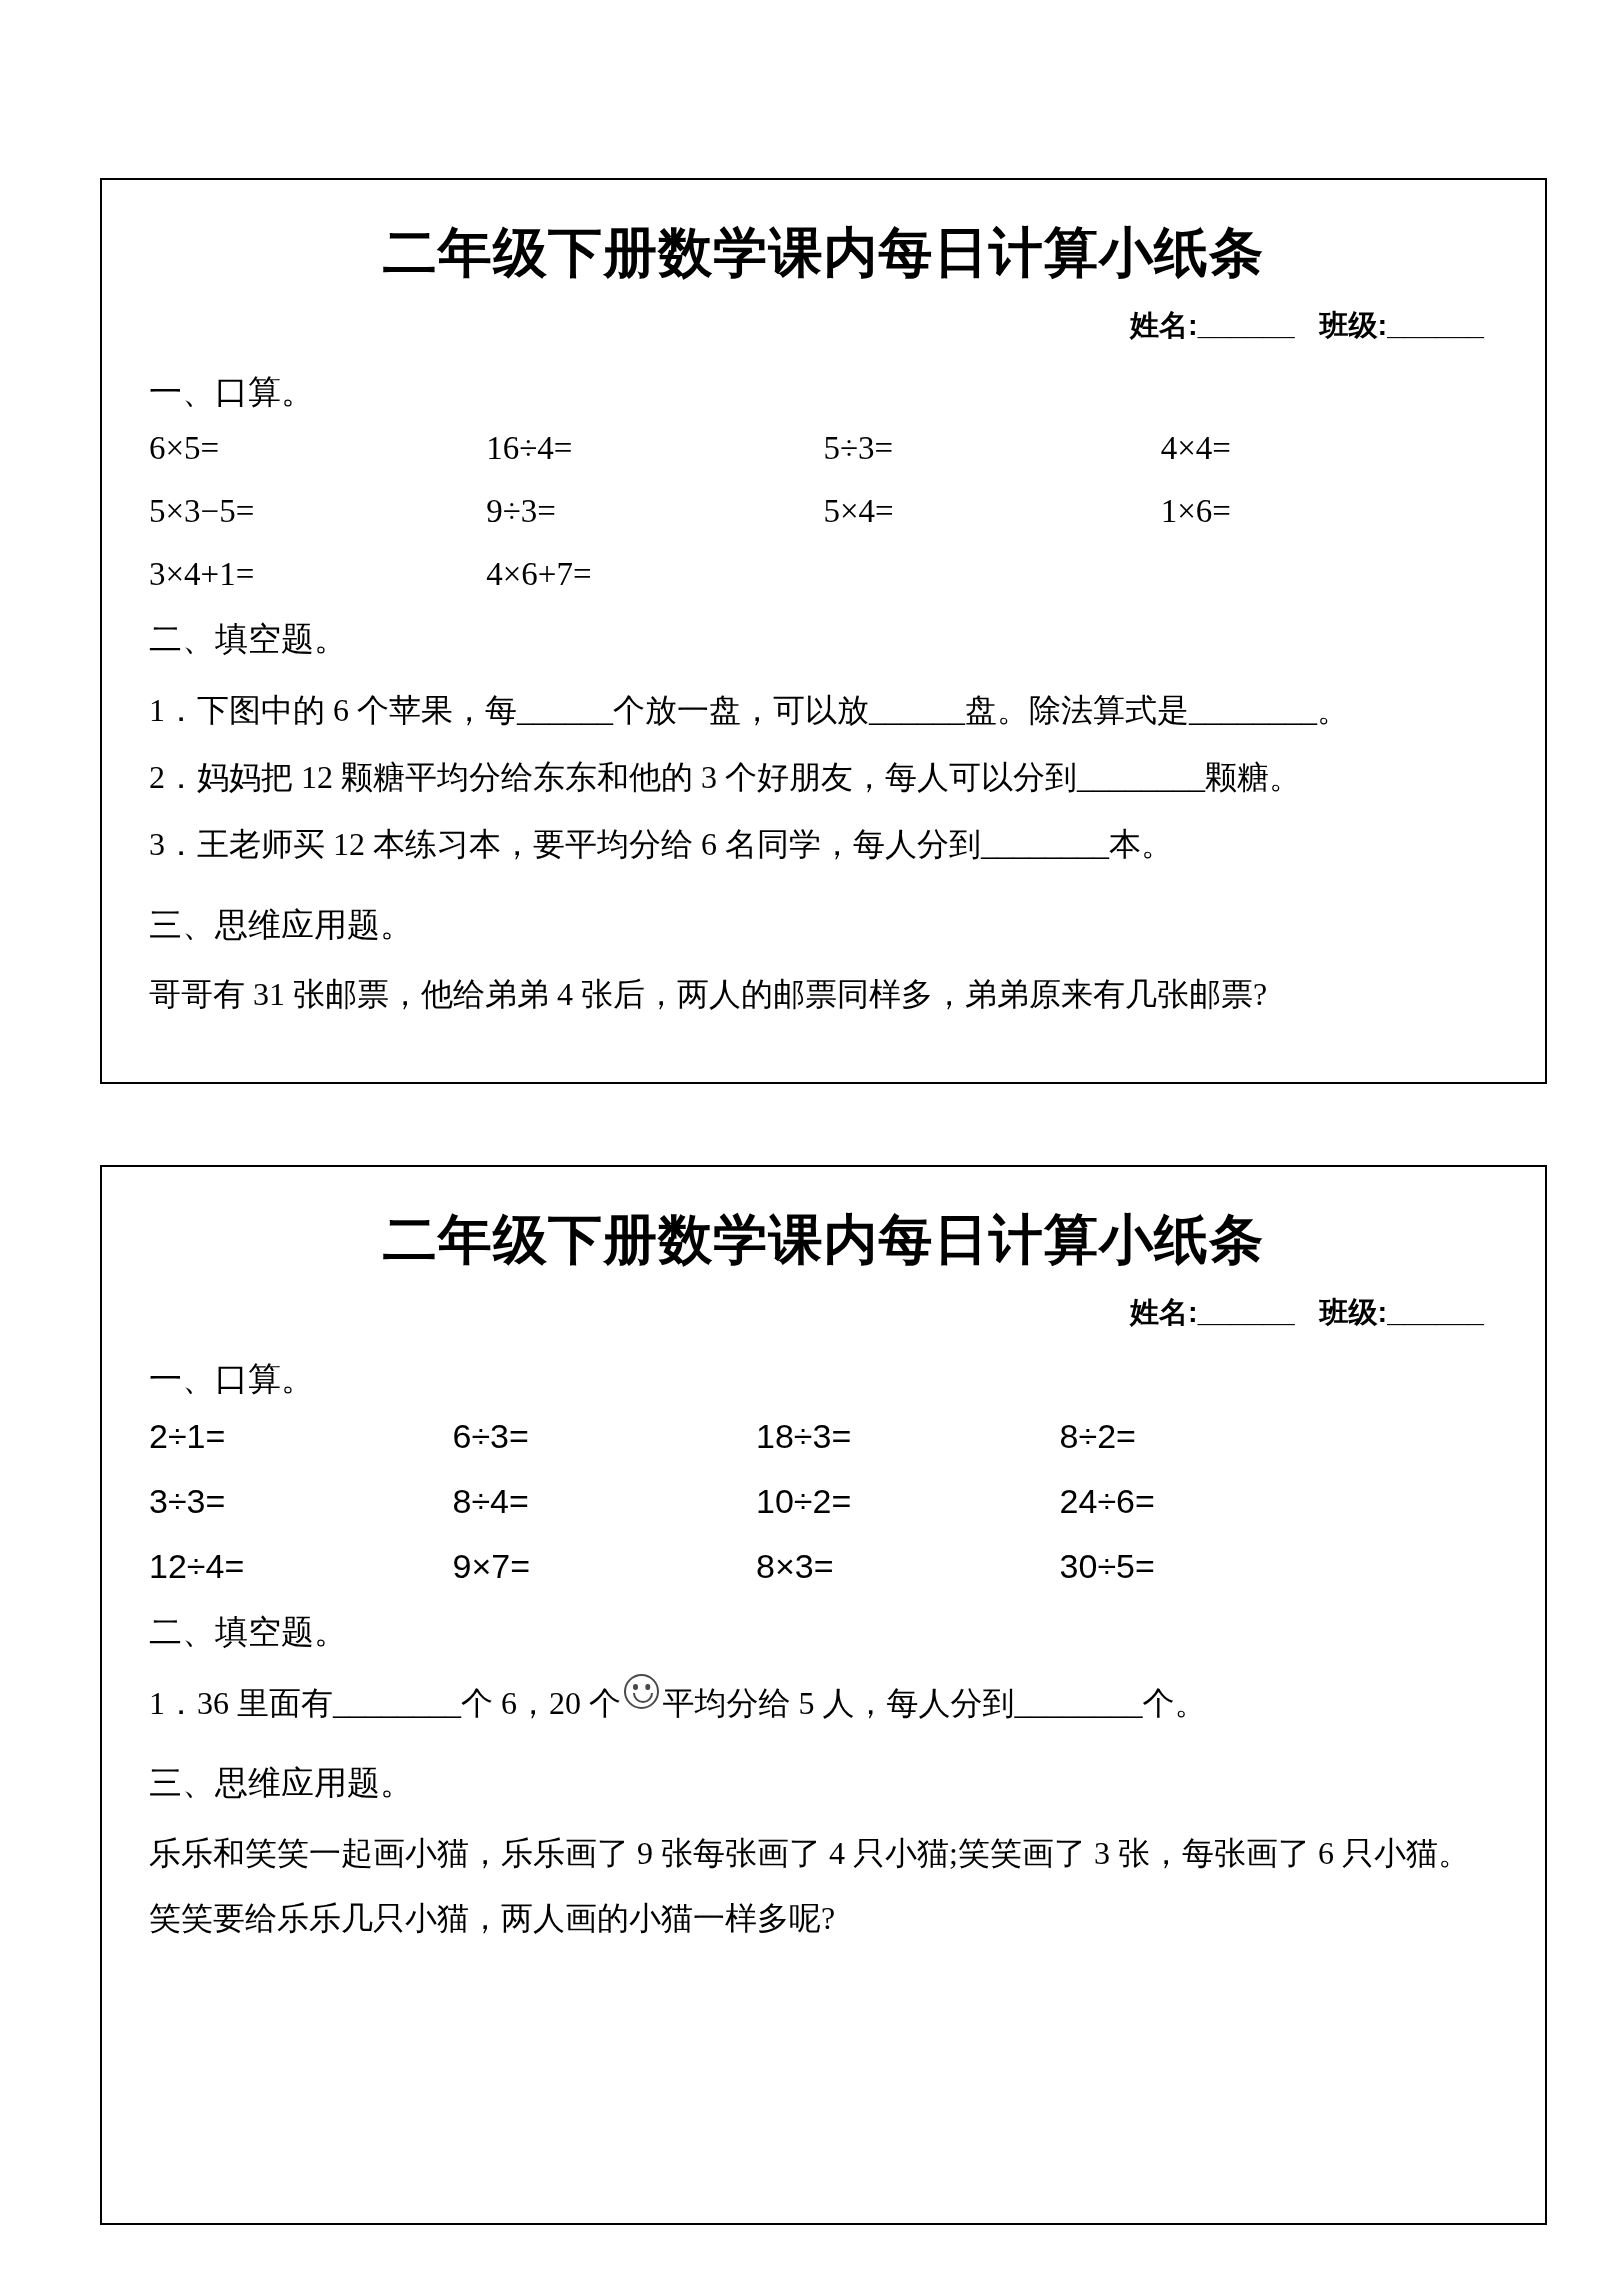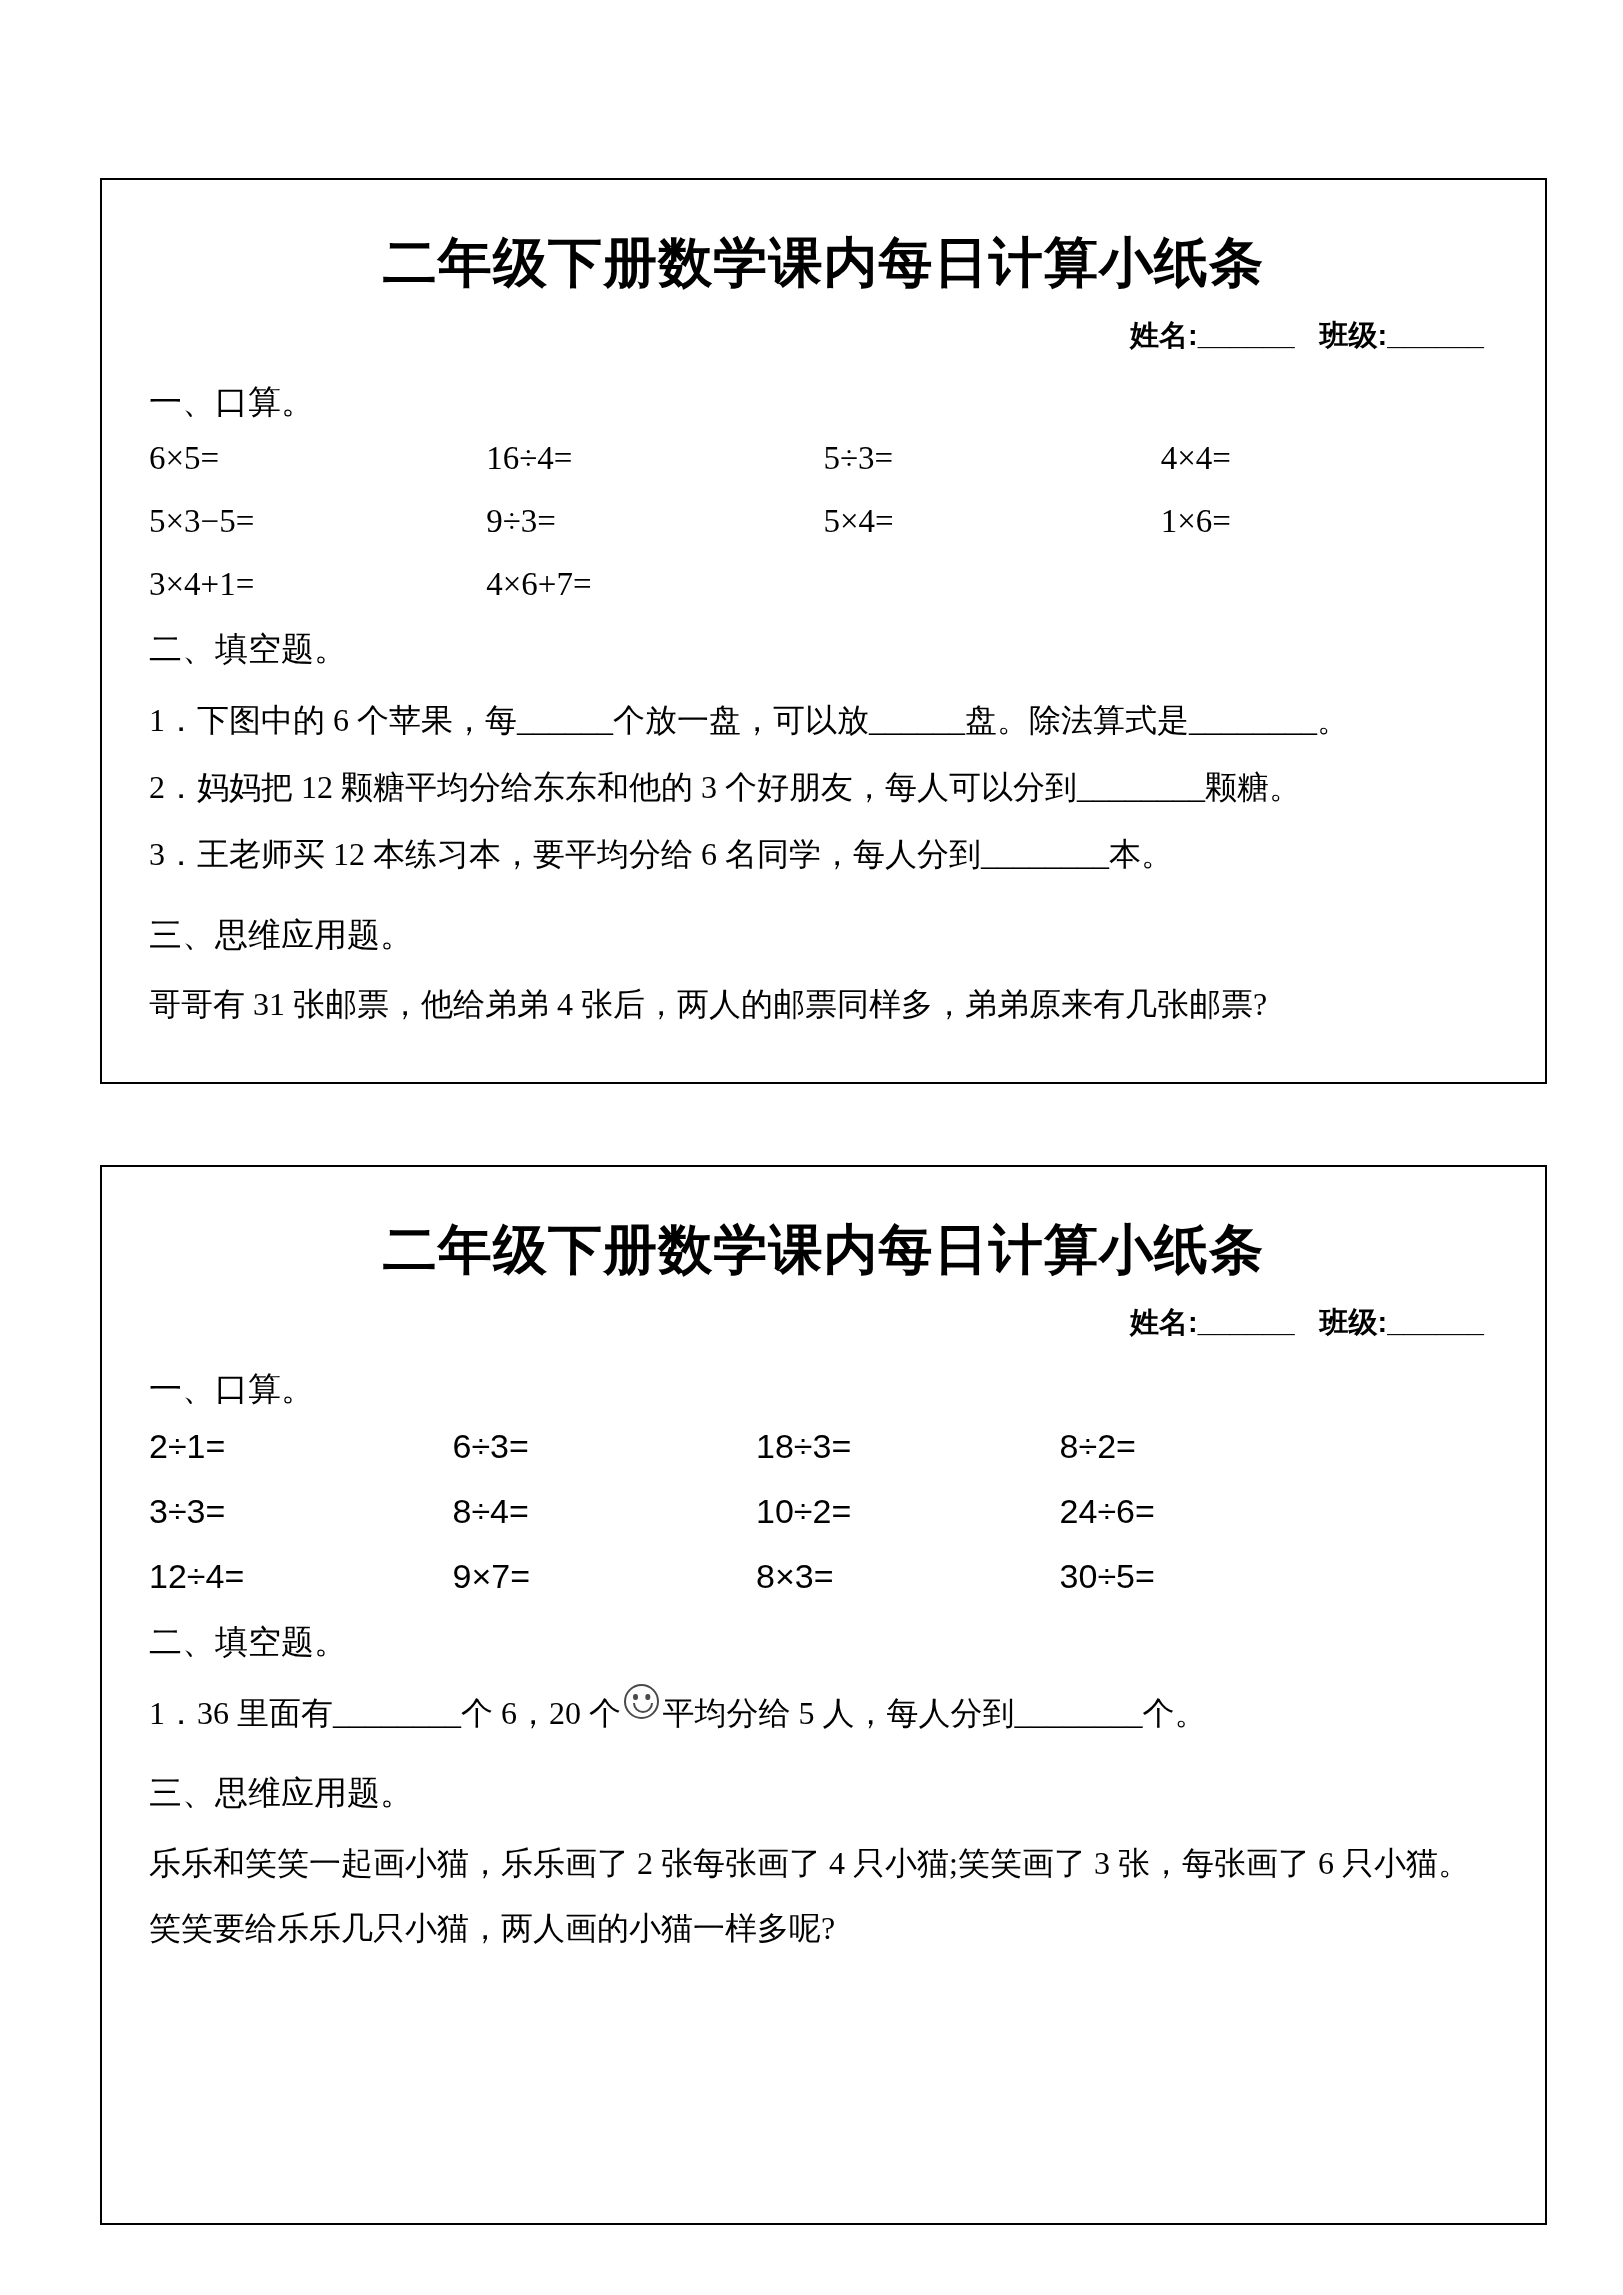--- a/index.html
+++ b/index.html
@@ -8,21 +8,21 @@
     width: 1624px;
     background: #ffffff;
     color: #000000;
     font-family: "Liberation Serif", serif;
     padding: 178px 0 67px 0;
   }
   .sheet {
     width: 1447px;
     margin-left: 100px;
     border: 2.2px solid #000;
-    padding: 37px 47px 33px 47px;
+    padding: 27px 47px 33px 47px;
     background: #ffffff;
   }
   .sheet-1 { min-height: 906px; }
   .sheet-2 { min-height: 1060px; margin-top: 81px; }
   .title {
     font-size: 54px;
     font-weight: bold;
     text-align: center;
     margin: 10px 0 15.6px 0;
     letter-spacing: 1.1px;
@@ -161,15 +161,15 @@
   </div>
 
   <div class="heading">二、填空题。</div>
 
   <div class="fill-item">
     <span>1．36 里面有________个 6，20 个</span><span class="smiley"></span><span>平均分给 5 人，每人分到________个。</span>
   </div>
 
   <div class="heading">三、思维应用题。</div>
 
-  <div class="problem">乐乐和笑笑一起画小猫，乐乐画了 2 张每张画了 4 只小猫;笑笑画了 3 张，每张画了 6 只小猫。笑笑要给乐乐几只小猫，两人画的小猫一样多呢?</div>
+  <div class="problem">乐乐和笑笑一起画小猫，乐乐画了 9 张每张画了 4 只小猫;笑笑画了 3 张，每张画了 6 只小猫。笑笑要给乐乐几只小猫，两人画的小猫一样多呢?</div>
 </section>
 
 
 </body></html>

